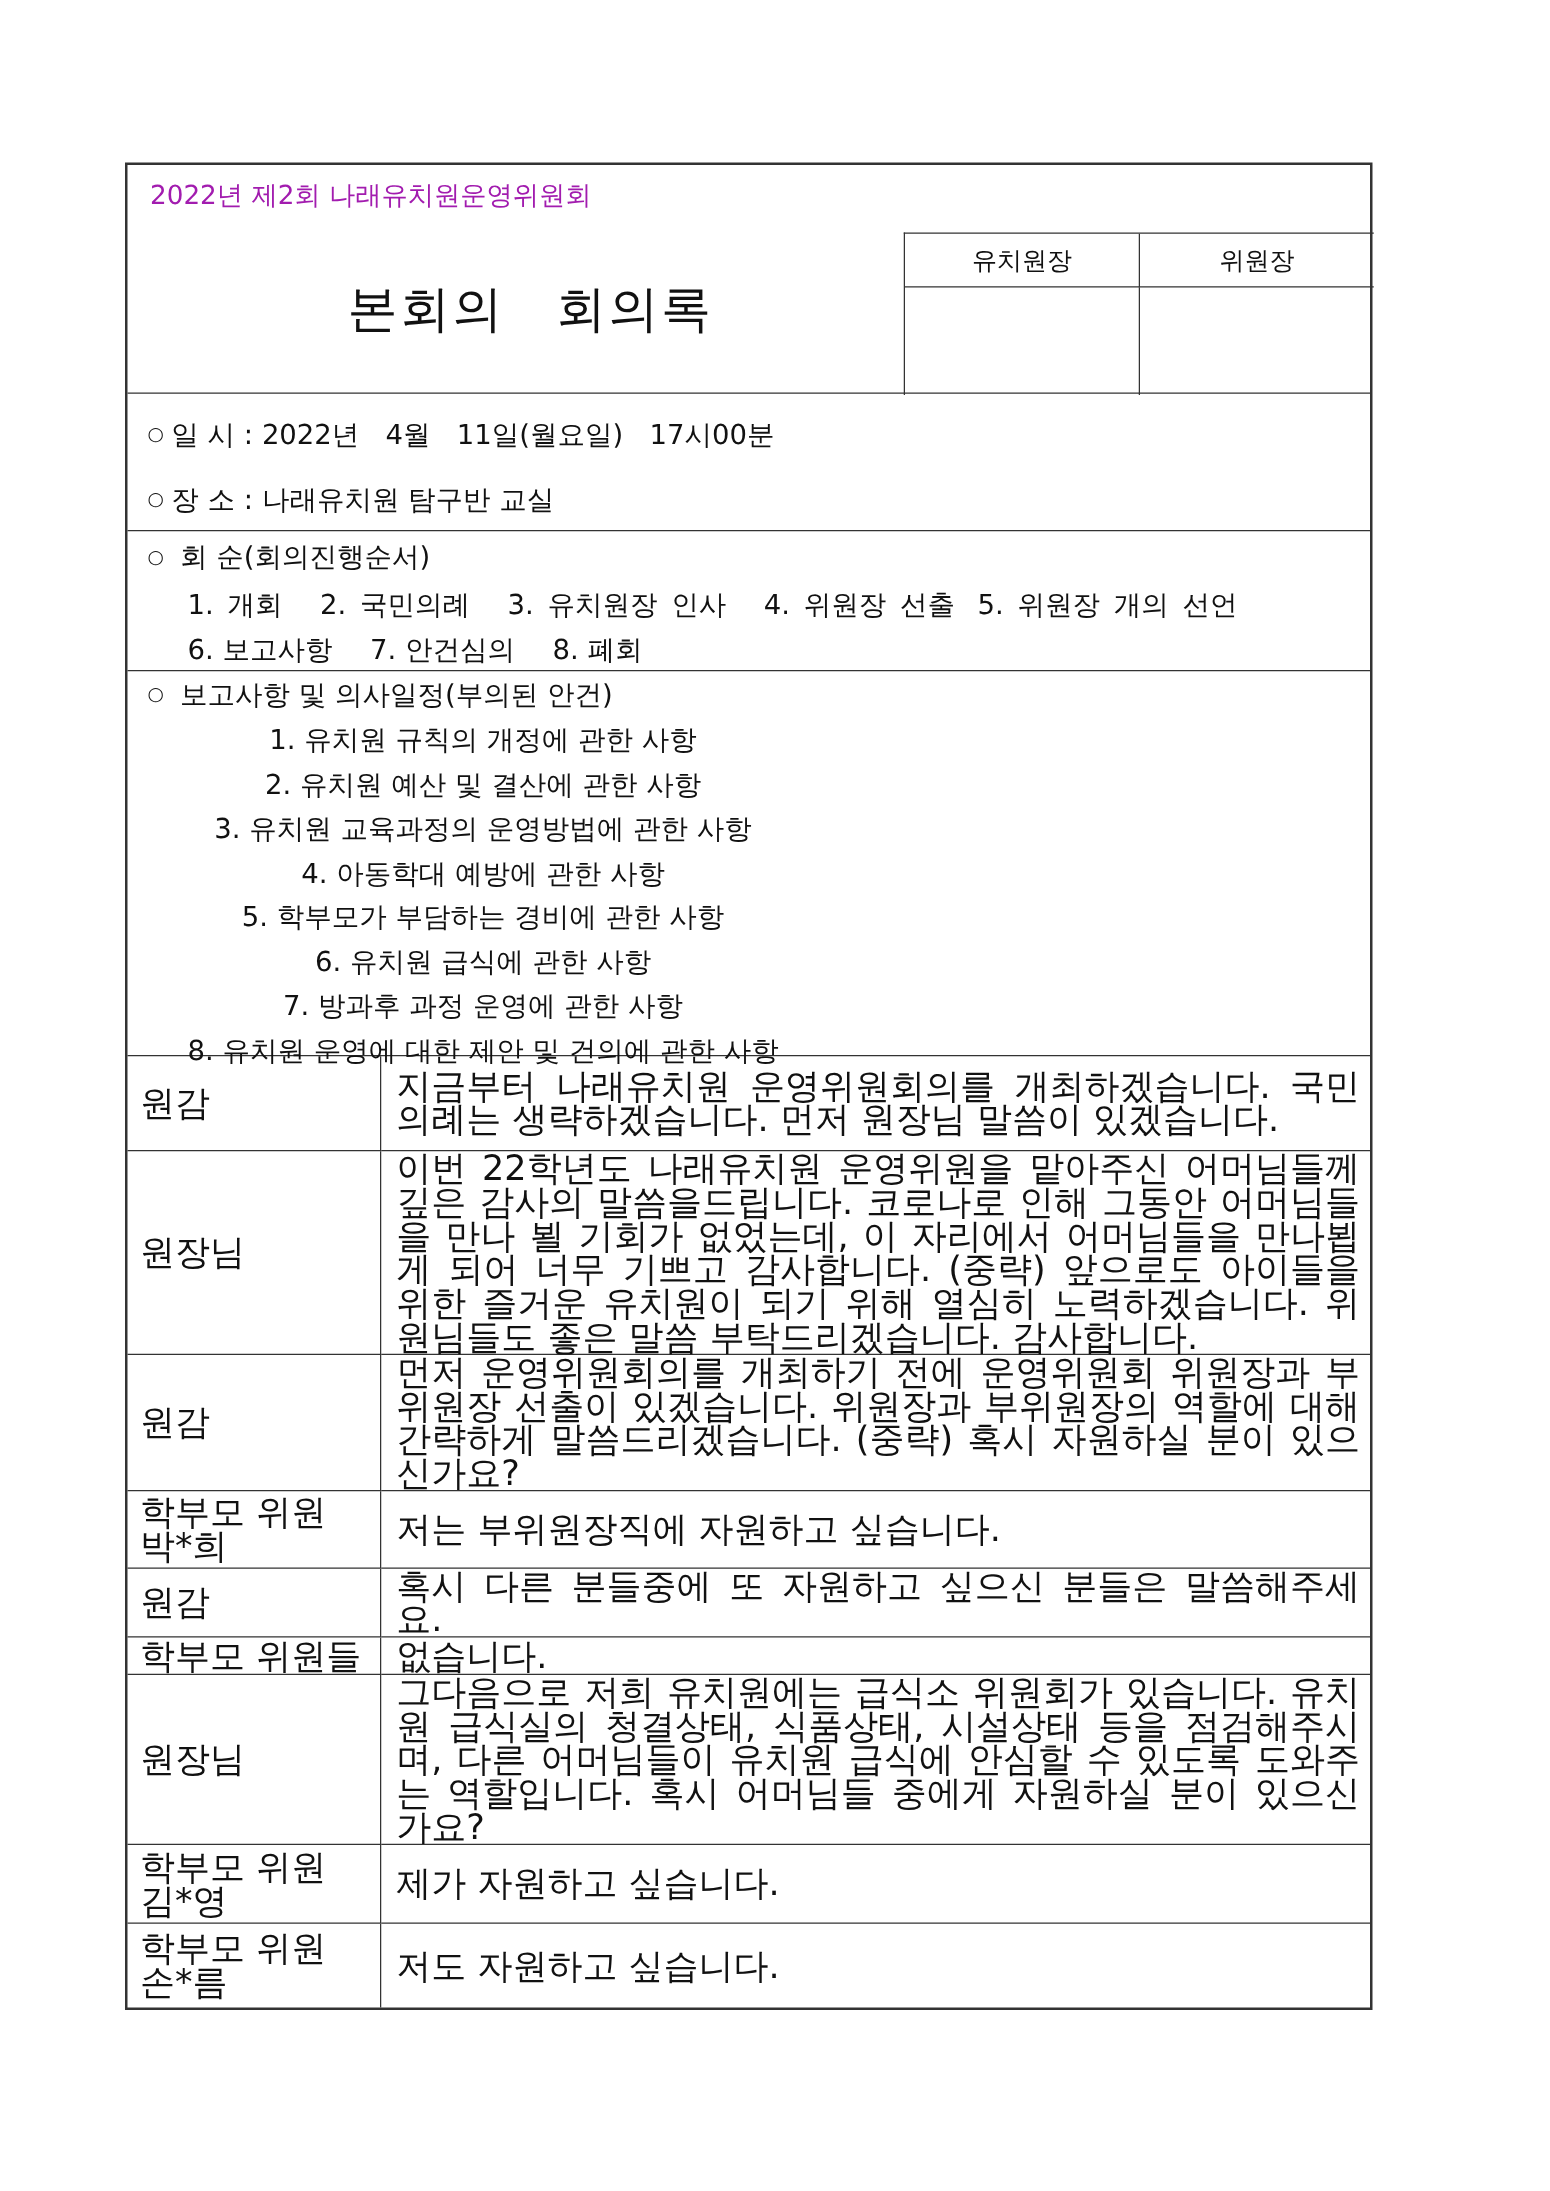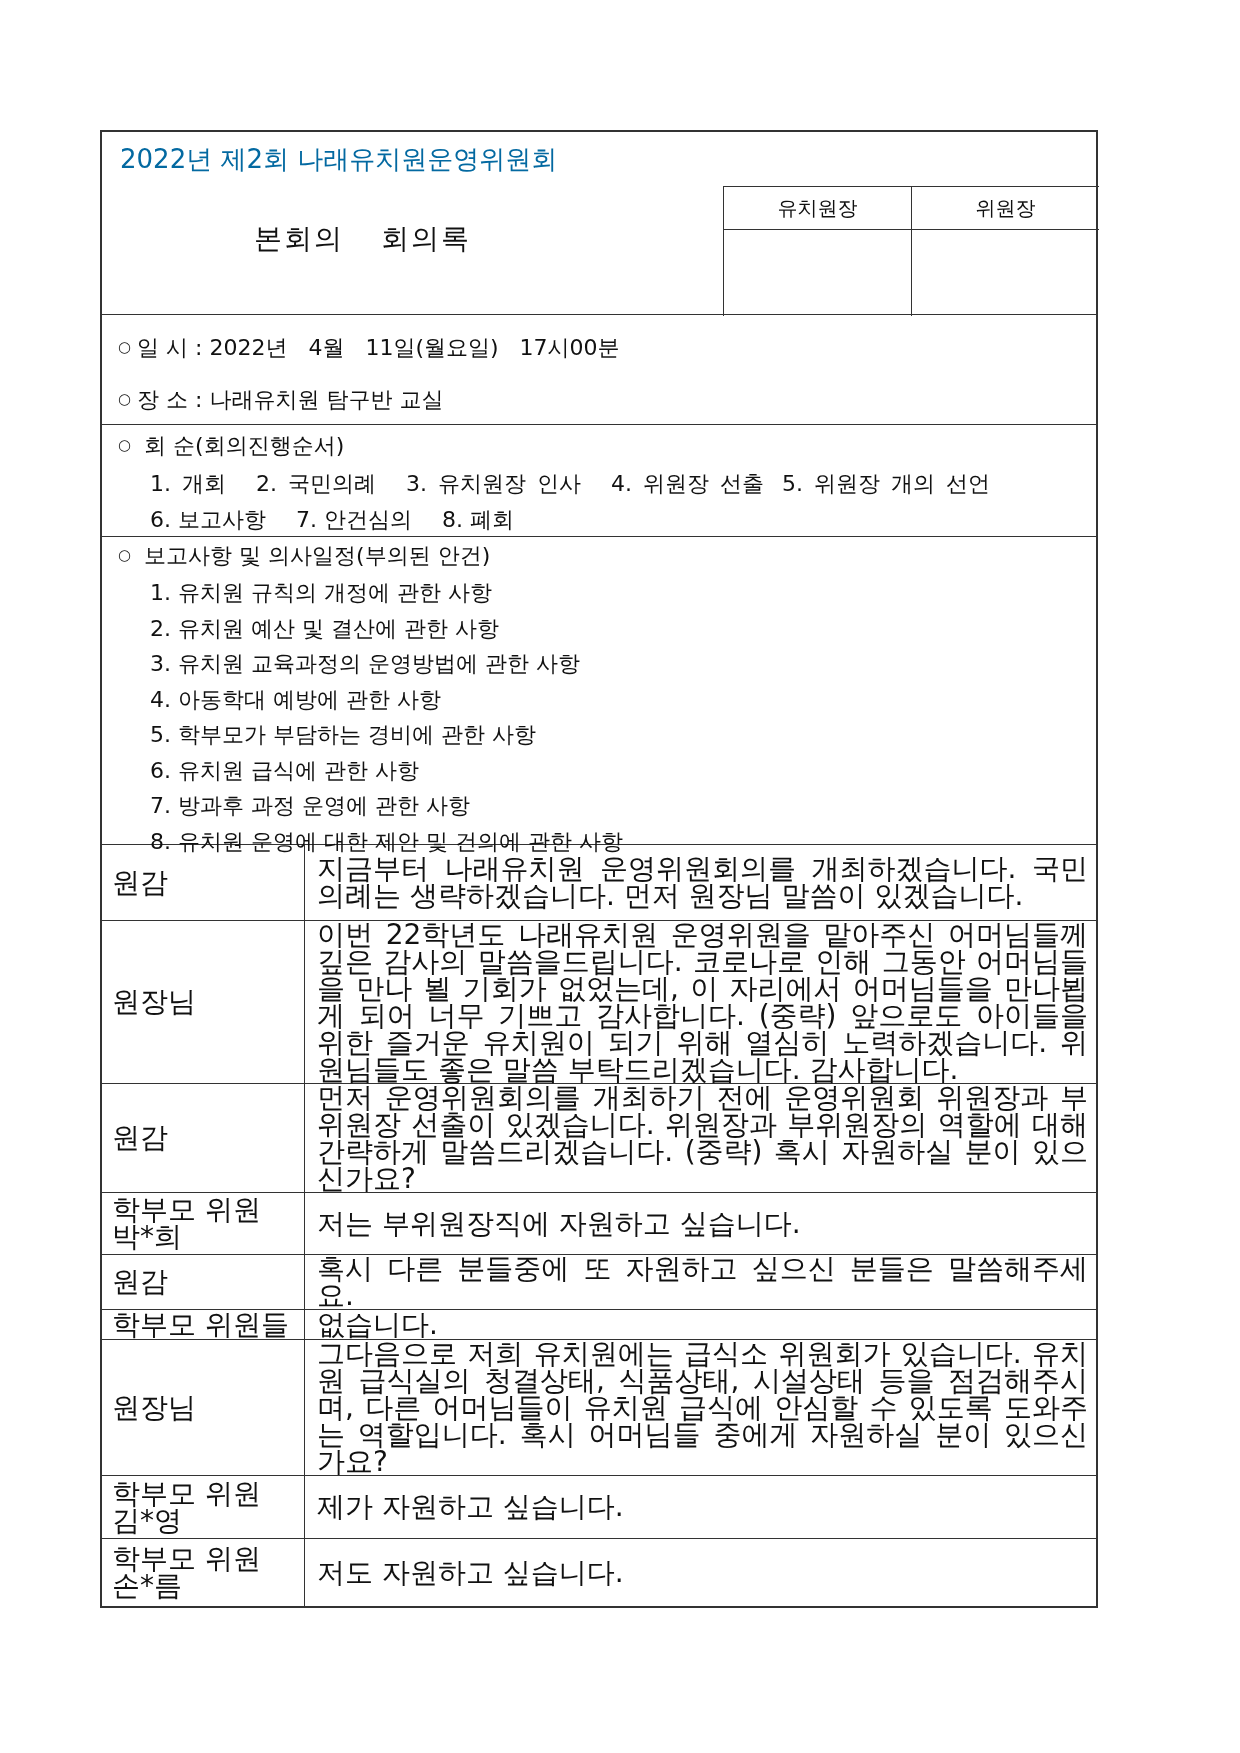--- a/index.html
+++ b/index.html
@@ -1,38 +1,38 @@
 <!DOCTYPE html>
 <html><head>
 <meta charset="utf-8">
 <style>
   html, body { margin:0; padding:0; background:#ffffff; }
   body { width:1240px; height:1753px; position:relative; overflow:hidden;
          font-family:"DejaVu Sans", "Liberation Sans", sans-serif; color:#111; }
   .doc { position:absolute; left:100px; top:130px; width:998px; border:2px solid #333; box-sizing:border-box; }
   .sec { position:relative; border-bottom:1px solid #333; box-sizing:border-box; }
   .header { height:183px; }
-  .meeting-no { position:absolute; left:18px; top:10px; font-size:26px; color:#0369a1; }
-  .doc-title { position:absolute; left:152px; top:88px; font-size:28px; letter-spacing:2px; word-spacing:26px; }
+  .meeting-no { position:absolute; left:18px; top:10px; font-size:21px; color:#a21caf; }
+  .doc-title { position:absolute; left:176px; top:88px; font-size:40px; letter-spacing:2px; word-spacing:26px; }
   .sign { position:absolute; left:621px; top:54px; width:375px; height:129px; border-left:1px solid #333; border-top:1px solid #333; display:grid; grid-template-columns:188px 187px; grid-template-rows:43px 86px; }
   .sign div { border-right:1px solid #333; border-bottom:1px solid #333; box-sizing:border-box; display:flex; align-items:center; justify-content:center; font-size:20px; }
   .sign div:nth-child(2n) { border-right:none; }
   .sign div:nth-child(n+3) { border-bottom:none; }
   .info { height:110px; font-size:22px; }
   .info .line { position:absolute; left:16px; }
   .info .l1 { top:18px; } .info .l2 { top:70px; }
   .order { height:112px; font-size:22px; }
   .order .h { position:absolute; left:16px; top:6px; }
   .order .r1 { position:absolute; left:48px; top:44px; word-spacing:4px; }
   .order .r2 { position:absolute; left:48px; top:80px; }
   .order .r1 span, .order .r2 span { margin-right:30px; }
   .agenda { height:308px; font-size:22px; }
   .agenda .h { position:absolute; left:16px; top:4px; }
   .agenda ol { list-style:none; margin:0; padding:0; position:absolute; left:48px; top:38px; }
-  .agenda li { height:35.5px; line-height:35px; }
+  .agenda li { height:35.5px; line-height:35px;text-align:center; }
   table.minutes { width:100%; border-collapse:collapse; font-size:28px; }
   table.minutes td { border-top:1px solid #333; vertical-align:middle; padding:0 10px; line-height:27px; }
   table.minutes tr:first-child td { border-top:none; }
   table.minutes td.sp { width:182px; border-right:1px solid #333; padding-left:10px; }
   table.minutes td.txt { text-align:justify; padding-left:12px; padding-right:8px;margin-left:12px; }
   .bullet { font-size:15px; vertical-align:3px; margin-right:6px; }
 </style>
 </head>
 <body>
 

